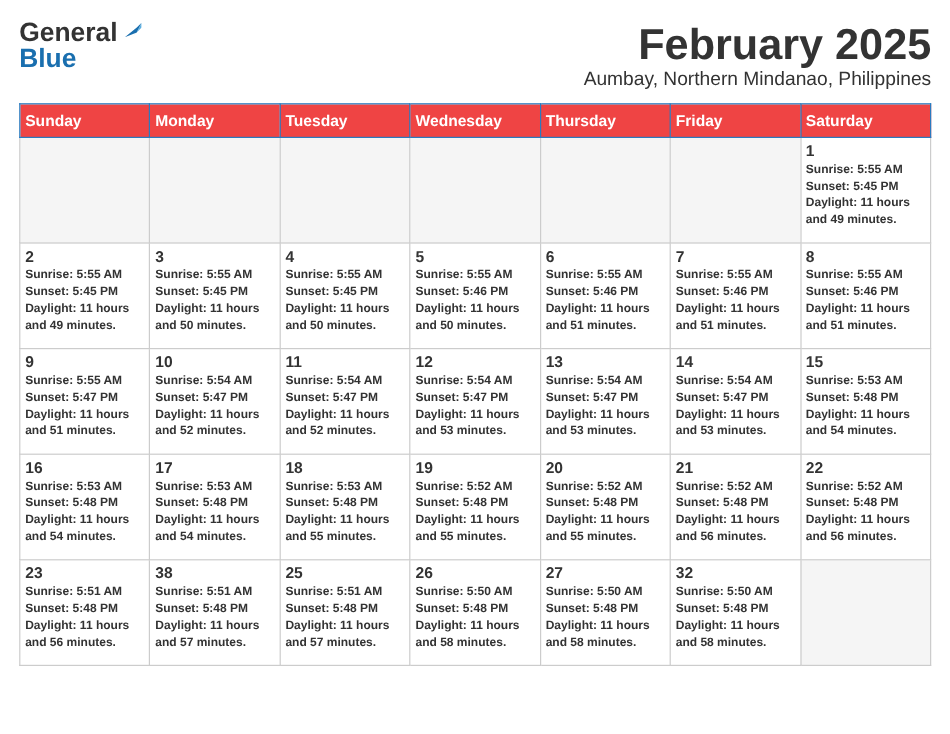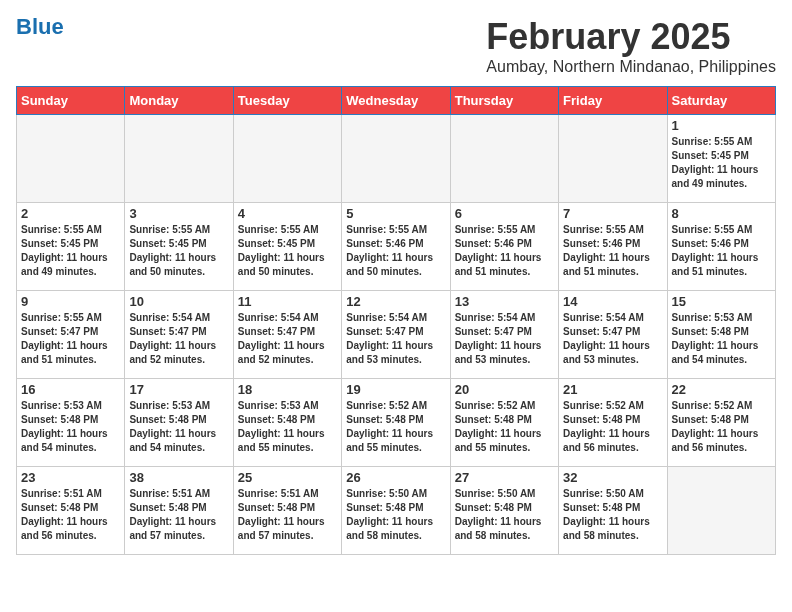--- a/index.html
+++ b/index.html
@@ -31,20 +31,21 @@
       font-size: 22px;
       font-weight: bold;
       color: #1a6faf;
       line-height: 1;
     }
     .logo-top-row {
       display: flex;
       align-items: center;
     }
     .title-section {
+      text-align: right;
     }
     .month-title {
       font-size: 36px;
       font-weight: bold;
       color: #333;
     }
     .location-title {
       font-size: 16px;
       color: #333;
     }
@@ -85,20 +86,27 @@
       line-height: 1.4;
       color: #333;
       font-weight: bold;
     }
   </style>
 </head>
 <body>
 
 <div class="header">
   <div class="logo">
+    <div class="logo-top-row">
+      <span class="logo-general">General</span>
+      <svg width="18" height="18" viewBox="0 0 18 18" style="margin-left:2px;margin-top:-2px;">
+        <polygon points="4,14 14,6 18,2 14,10" fill="#1a6faf"></polygon>
+        <polygon points="10,14 18,6 18,2 14,10" fill="#5aaee0"></polygon>
+      </svg>
+    </div>
     <span class="logo-blue">Blue</span>
   </div>
   <div class="title-section">
     <div class="month-title">February 2025</div>
     <div class="location-title">Aumbay, Northern Mindanao, Philippines</div>
   </div>
 </div>
 
 <table>
   <thead>

